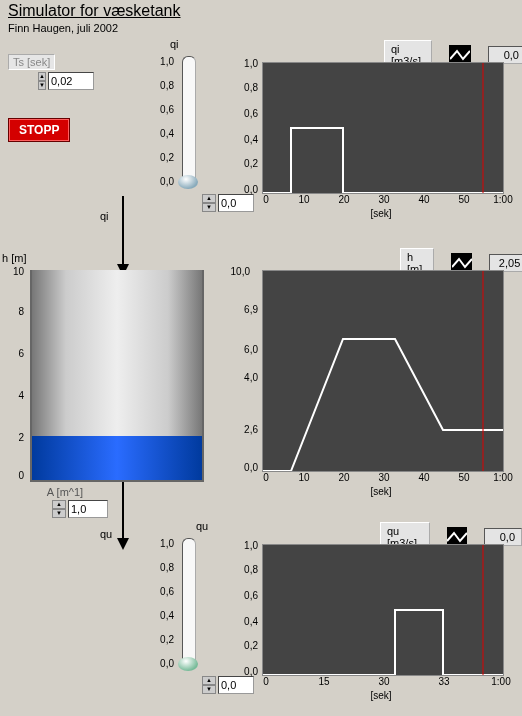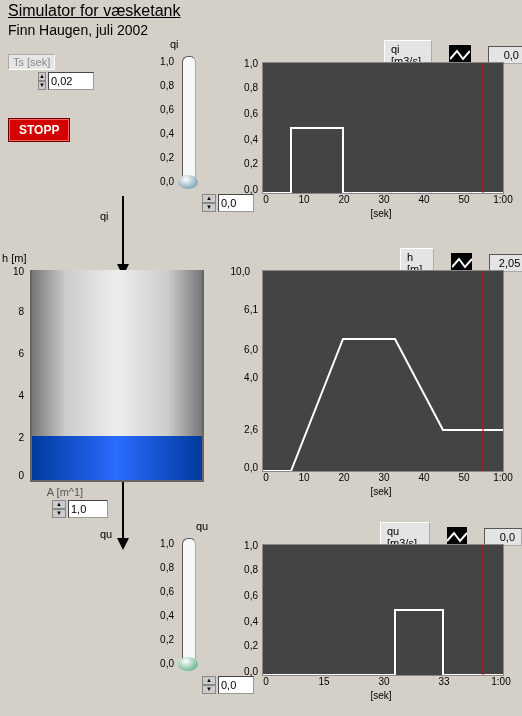--- a/index.html
+++ b/index.html
@@ -7,21 +7,21 @@
     padding: 0;
     width: 522px;
     height: 716px;
     background: #d4d0c8;
     font-family: Arial, sans-serif;
     font-size: 12px;
     color: #000;
     position: relative;
   }
   .title { font-size: 16px; text-decoration: underline; position:absolute; left:8px; top:2px; }
-  .subtitle { position:absolute; left:8px; top:22px; font-size:14px; }
+  .subtitle { position:absolute; left:8px; top:22px; font-size:11px; }
   .label { font-size:11px; color:#555; text-align:center; }
   .ts-box { position:absolute; left:8px; top:54px; width:74px; }
   .ts-label { background:#e6e6e6; border:1px inset #fff; padding:1px 4px; display:inline-block; color:#888; font-size:11px;}
   .spinner { display:flex; align-items:center; margin-top:2px;padding-left:30px;}
   .spin-btns { width:14px; height:18px; display:flex; flex-direction:column; margin-right:2px;}
   .spin-up,.spin-down{ background:#ccc;border:1px solid #888;height:8px;font-size:6px;line-height:6px;text-align:center;cursor:pointer;}
   .spin-input { width:40px; height:16px; font-size:11px; border:1px inset #999; background:#fff; padding:0 2px;}
   .stopp { position:absolute; left:8px; top:118px; background:#d40000; color:#fff; font-weight:bold; font-size:12px; padding:4px 10px; border:1px solid #600; box-shadow:inset 0 0 0 1px #ff6060; cursor:pointer;}
   .qi-top-label { position:absolute; left:170px; top:38px; font-size:11px;}
   .slider-track { position:absolute; width:12px; background:#f8f8f8; border:1px inset #aaa; border-radius:6px; }
@@ -181,21 +181,21 @@
     </div>
   <div class="hdr-val">2,05</div>
 </div>
 <div class="chart" style="left:262px; top:270px; width:240px; height:200px;">
   <svg width="240" height="200">
     <polyline class="chart-area" points="0,200 28,200 80,68 132,68 180,159 240,159"></polyline>
     <line class="chart-marker" x1="220" y1="0" x2="220" y2="200"></line>
   </svg>
 </div>
 <div class="ylabel" style="left:220px; top:266px; width:30px;">10,0</div>
-<div class="ylabel" style="left:228px; top:304px; width:30px;">6,1</div>
+<div class="ylabel" style="left:228px; top:304px; width:30px;">6,9</div>
 <div class="ylabel" style="left:228px; top:344px; width:30px;">6,0</div>
 <div class="ylabel" style="left:228px; top:372px; width:30px;">4,0</div>
 <div class="ylabel" style="left:228px; top:424px; width:30px;">2,6</div>
 <div class="ylabel" style="left:228px; top:462px; width:30px;">0,0</div>
 <div class="axis-tick" style="left:256px; top:472px; width:20px;">0</div>
 <div class="axis-tick" style="left:294px; top:472px; width:20px;">10</div>
 <div class="axis-tick" style="left:334px; top:472px; width:20px;">20</div>
 <div class="axis-tick" style="left:374px; top:472px; width:20px;">30</div>
 <div class="axis-tick" style="left:414px; top:472px; width:20px;">40</div>
 <div class="axis-tick" style="left:454px; top:472px; width:20px;">50</div>

